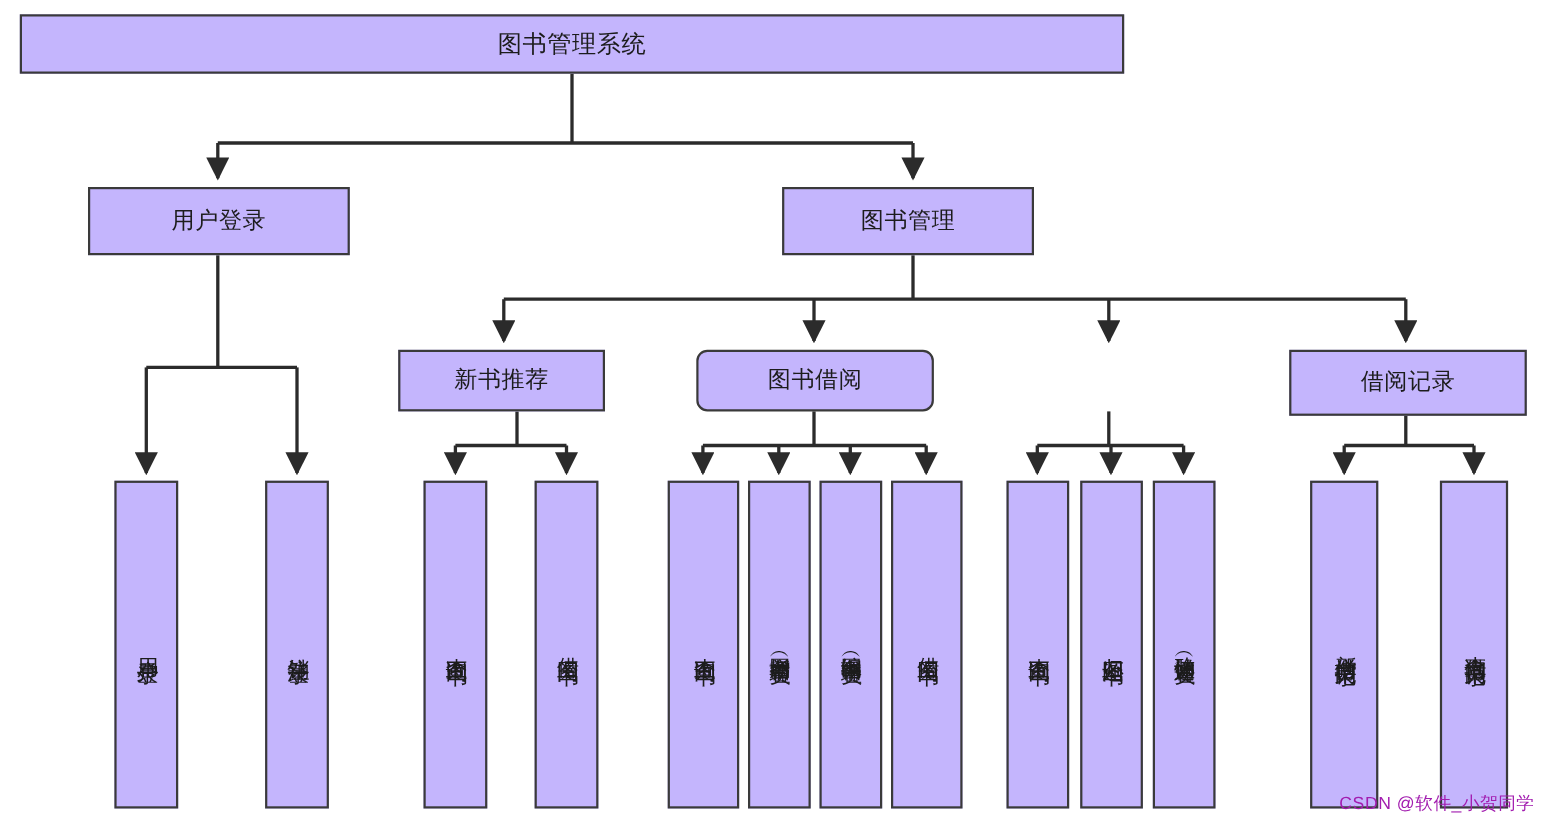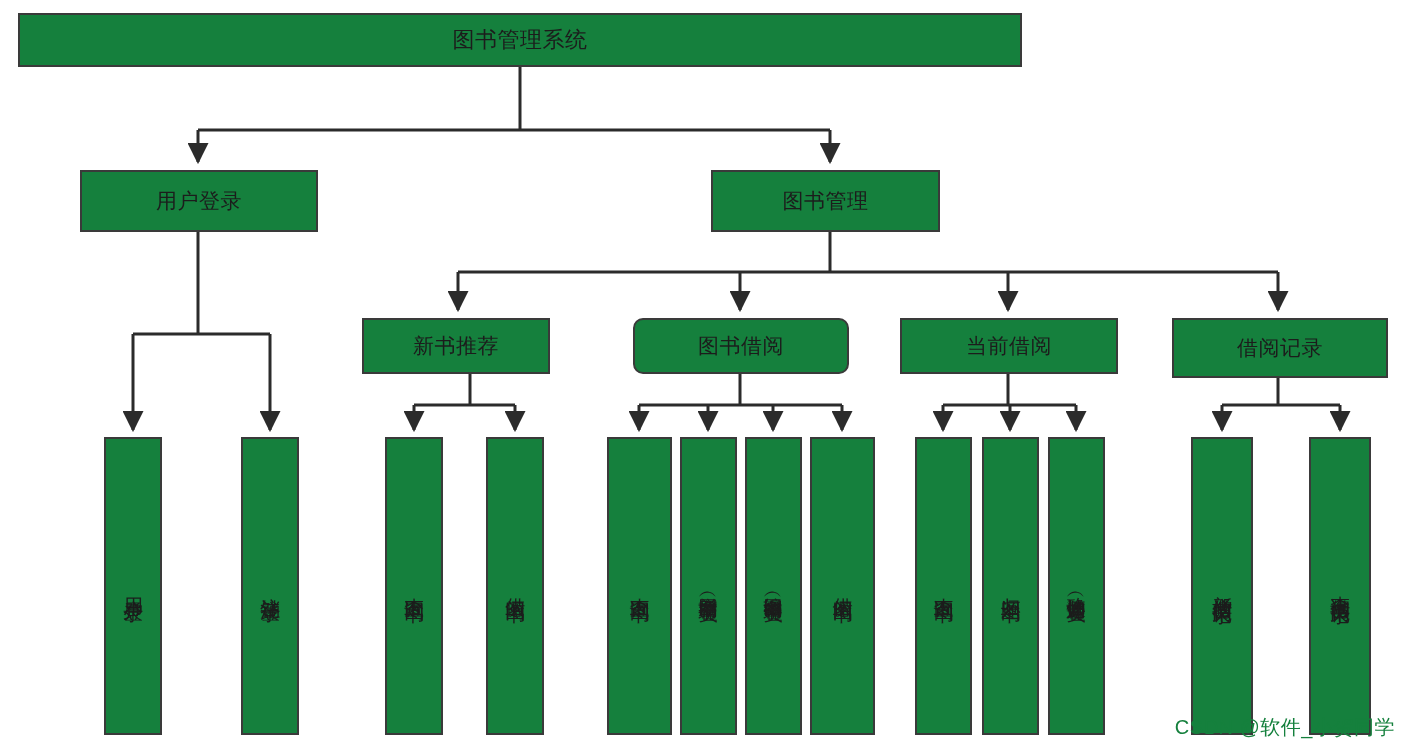--- a/index.html
+++ b/index.html
@@ -21,21 +21,21 @@
     position: absolute;
     left: 0;
     top: 0;
     width: 1405px;
     height: 747px;
     pointer-events: none;
   }
   .node {
     position: absolute;
     box-sizing: border-box;
-    background: #15803d;
+    background: #c4b5fd;
     border: 2px solid #3a3a3a;
     display: flex;
     align-items: center;
     justify-content: center;
     color: #1c1c1c;
   }
   .node-label {
     display: block;
     text-align: center;
     white-space: nowrap;
@@ -66,22 +66,22 @@
   }
   .node.leaf.tall .node-label {
     font-size: 19px;
     line-height: 1.22;
     letter-spacing: 1px;
   }
   #watermark {
     position: absolute;
     right: 10px;
     bottom: 6px;
-    font-size: 20px;
-    color: #15803d;
+    font-size: 16px;
+    color: #a21caf;
     white-space: nowrap;
     letter-spacing: 0.5px;
   }
 </style>
 </head>
 <body>
 
 <div id="canvas">
 
   <svg class="edges" viewBox="0 0 1405 747">
@@ -144,23 +144,20 @@
   <div class="node horizontal" style="left:711px; top:170px; width:229px; height:62px;">
     <span class="node-label">图书管理</span>
   </div>
 
   <div class="node horizontal" style="left:362px; top:318px; width:188px; height:56px;">
     <span class="node-label">新书推荐</span>
   </div>
   <div class="node horizontal" style="left:633px; top:318px; width:216px; height:56px;border-radius:10px;">
     <span class="node-label">图书借阅</span>
   </div>
-  <div class="node horizontal" style="left:900px; top:318px; width:218px; height:56px;">
-    <span class="node-label">当前借阅</span>
-  </div>
   <div class="node horizontal" style="left:1172px; top:318px; width:216px; height:60px;">
     <span class="node-label">借阅记录</span>
   </div>
 
   <div class="node leaf" style="left:104px; top:437px; width:58px; height:298px;">
     <span class="node-label">用户登录</span>
   </div>
   <div class="node leaf" style="left:241px; top:437px; width:58px; height:298px;">
     <span class="node-label">注销登录</span>
   </div>

